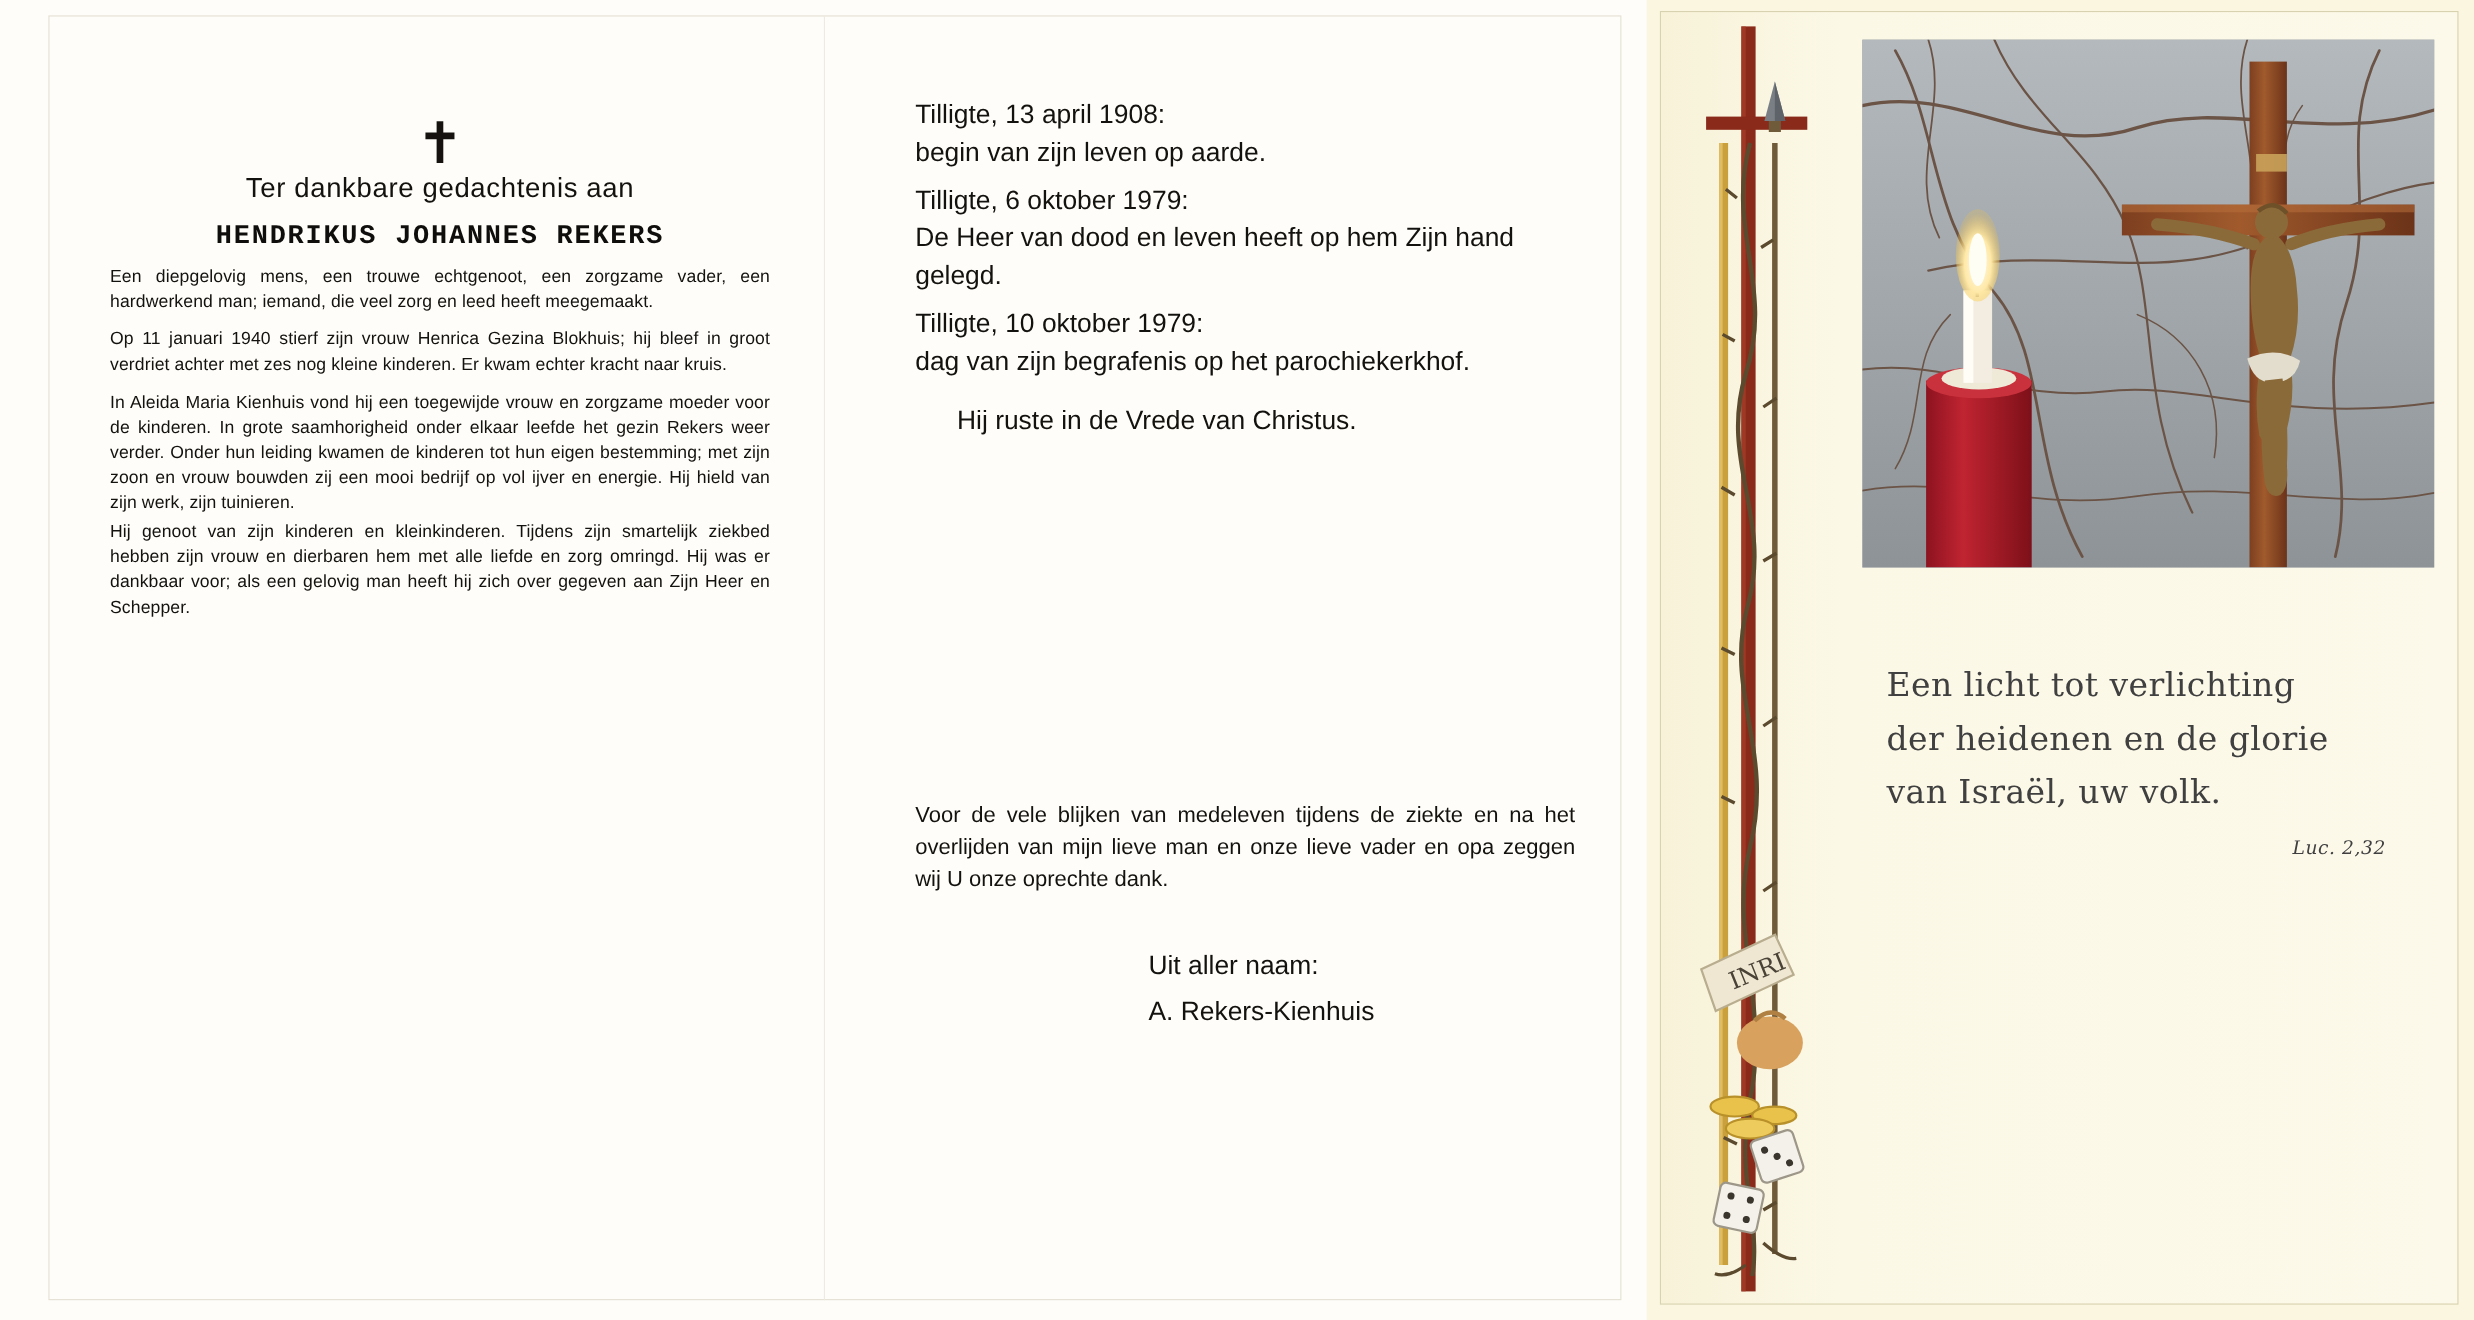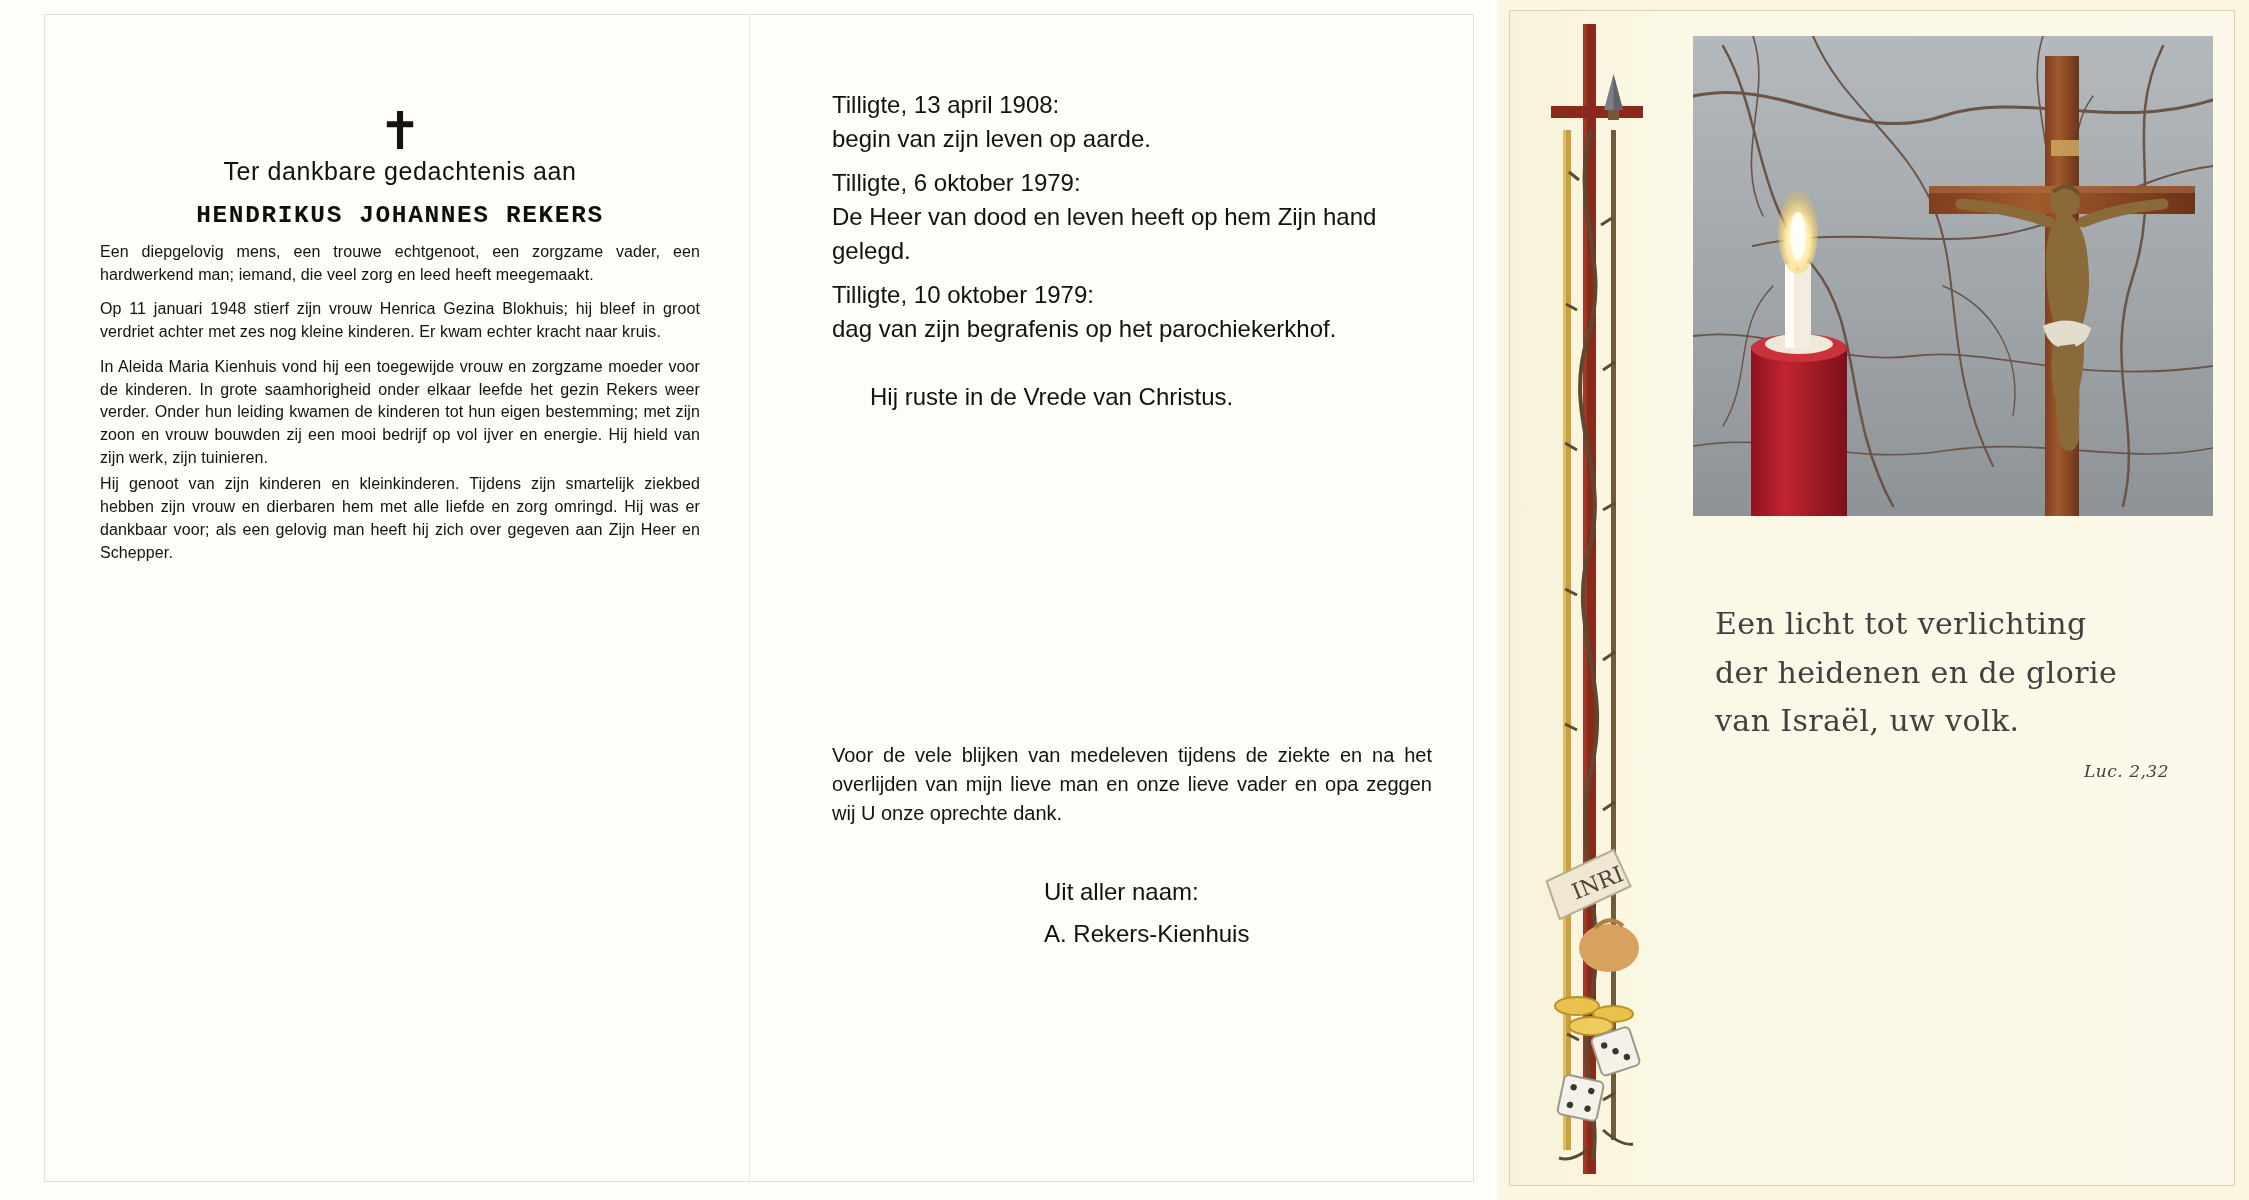--- a/index.html
+++ b/index.html
@@ -101,21 +101,21 @@
 
   .dates { margin-top: 88px; }
   .date-block {
     font-size: 24px;
     line-height: 1.42;
     color: #14120f;
     margin-bottom: 10px;
   }
   .date-block .dl { display: block; }
   .rest-line {
-    margin-top: 36px;
+    margin-top: 22px;
     font-size: 24px;
     color: #14120f;
     padding-left: 38px;
   }
   .thanks {
     margin-top: 330px;
     font-size: 20px;
     line-height: 1.45;
     text-align: justify;
     color: #14120f;
@@ -200,21 +200,21 @@
   <div class="spread">
     <div class="spread-border"></div>
     <div class="fold"></div>
 
     <div class="col col-left">
       <div class="cross-glyph">✝</div>
       <div class="ded-line">Ter dankbare gedachtenis aan</div>
       <div class="name-line">HENDRIKUS  JOHANNES  REKERS</div>
 
       <p class="body">Een diepgelovig mens, een trouwe echtgenoot, een zorgzame vader, een hardwerkend man; iemand, die veel zorg en leed heeft meegemaakt.</p>
-      <p class="body">Op 11 januari 1948 stierf zijn vrouw Henrica Gezina Blokhuis; hij bleef in groot verdriet achter met zes nog kleine kinderen. Er kwam echter kracht naar kruis.</p>
+      <p class="body">Op 11 januari 1940 stierf zijn vrouw Henrica Gezina Blokhuis; hij bleef in groot verdriet achter met zes nog kleine kinderen. Er kwam echter kracht naar kruis.</p>
       <p class="body">In Aleida Maria Kienhuis vond hij een toegewijde vrouw en zorgzame moeder voor de kinderen. In grote saamhorigheid onder elkaar leefde het gezin Rekers weer verder. Onder hun leiding kwamen de kinderen tot hun eigen bestemming; met zijn zoon en vrouw bouwden zij een mooi bedrijf op vol ijver en energie. Hij hield van zijn werk, zijn tuinieren.</p>
       <p class="body tight">Hij genoot van zijn kinderen en kleinkinderen. Tijdens zijn smartelijk ziekbed hebben zijn vrouw en dierbaren hem met alle liefde en zorg omringd. Hij was er dankbaar voor; als een gelovig man heeft hij zich over gegeven aan Zijn Heer en Schepper.</p>
     </div>
 
     <div class="col col-right">
       <div class="dates">
         <div class="date-block">
           <span class="dl">Tilligte, 13 april 1908:</span>
           <span class="dl">begin van zijn leven op aarde.</span>
         </div>

